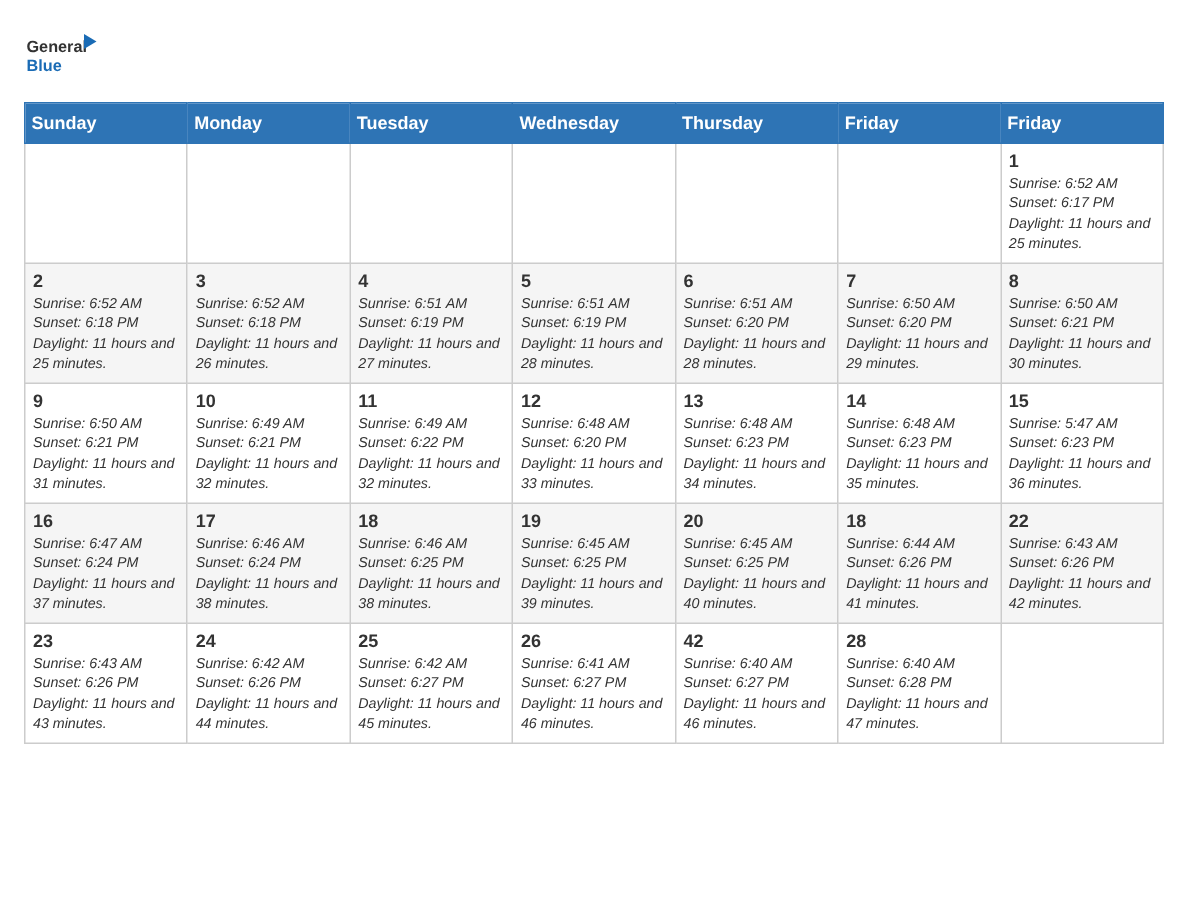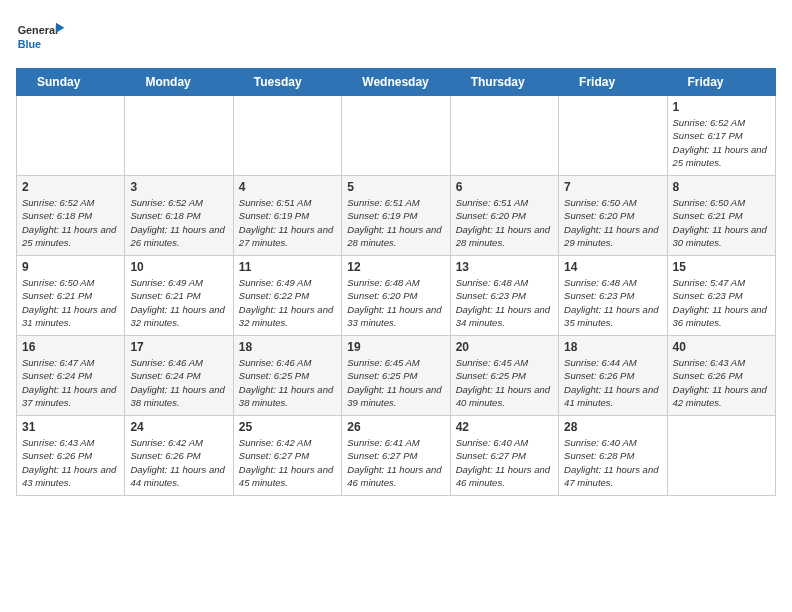--- a/index.html
+++ b/index.html
@@ -36,21 +36,21 @@
     .calendar-table {
       width: 100%;
       border-collapse: collapse;
       border: 1px solid #ccc;
     }
     .calendar-table th {
       background-color: #2e74b5;
       color: #fff;
       font-size: 12px;
       font-weight: bold;
-      padding: 6px 20px;
+      padding: 6px 4px;
       text-align: left;
       border: 1px solid #2e74b5;
     }
     .calendar-table td {
       vertical-align: top;
       border: 1px solid #ccc;
       padding: 4px 5px;
       width: calc(100% / 7);
       min-height: 80px;
       height: 80px;
@@ -262,30 +262,30 @@
 and 40 minutes.</div>
         </td>
         <td>
           <span class="day-number">18</span>
           <div class="day-info">Sunrise: 6:44 AM
 Sunset: 6:26 PM
 Daylight: 11 hours
 and 41 minutes.</div>
         </td>
         <td>
-          <span class="day-number">40</span>
+          <span class="day-number">22</span>
           <div class="day-info">Sunrise: 6:43 AM
 Sunset: 6:26 PM
 Daylight: 11 hours
 and 42 minutes.</div>
         </td>
       </tr>
       <tr>
         <td>
-          <span class="day-number">31</span>
+          <span class="day-number">23</span>
           <div class="day-info">Sunrise: 6:43 AM
 Sunset: 6:26 PM
 Daylight: 11 hours
 and 43 minutes.</div>
         </td>
         <td>
           <span class="day-number">24</span>
           <div class="day-info">Sunrise: 6:42 AM
 Sunset: 6:26 PM
 Daylight: 11 hours

